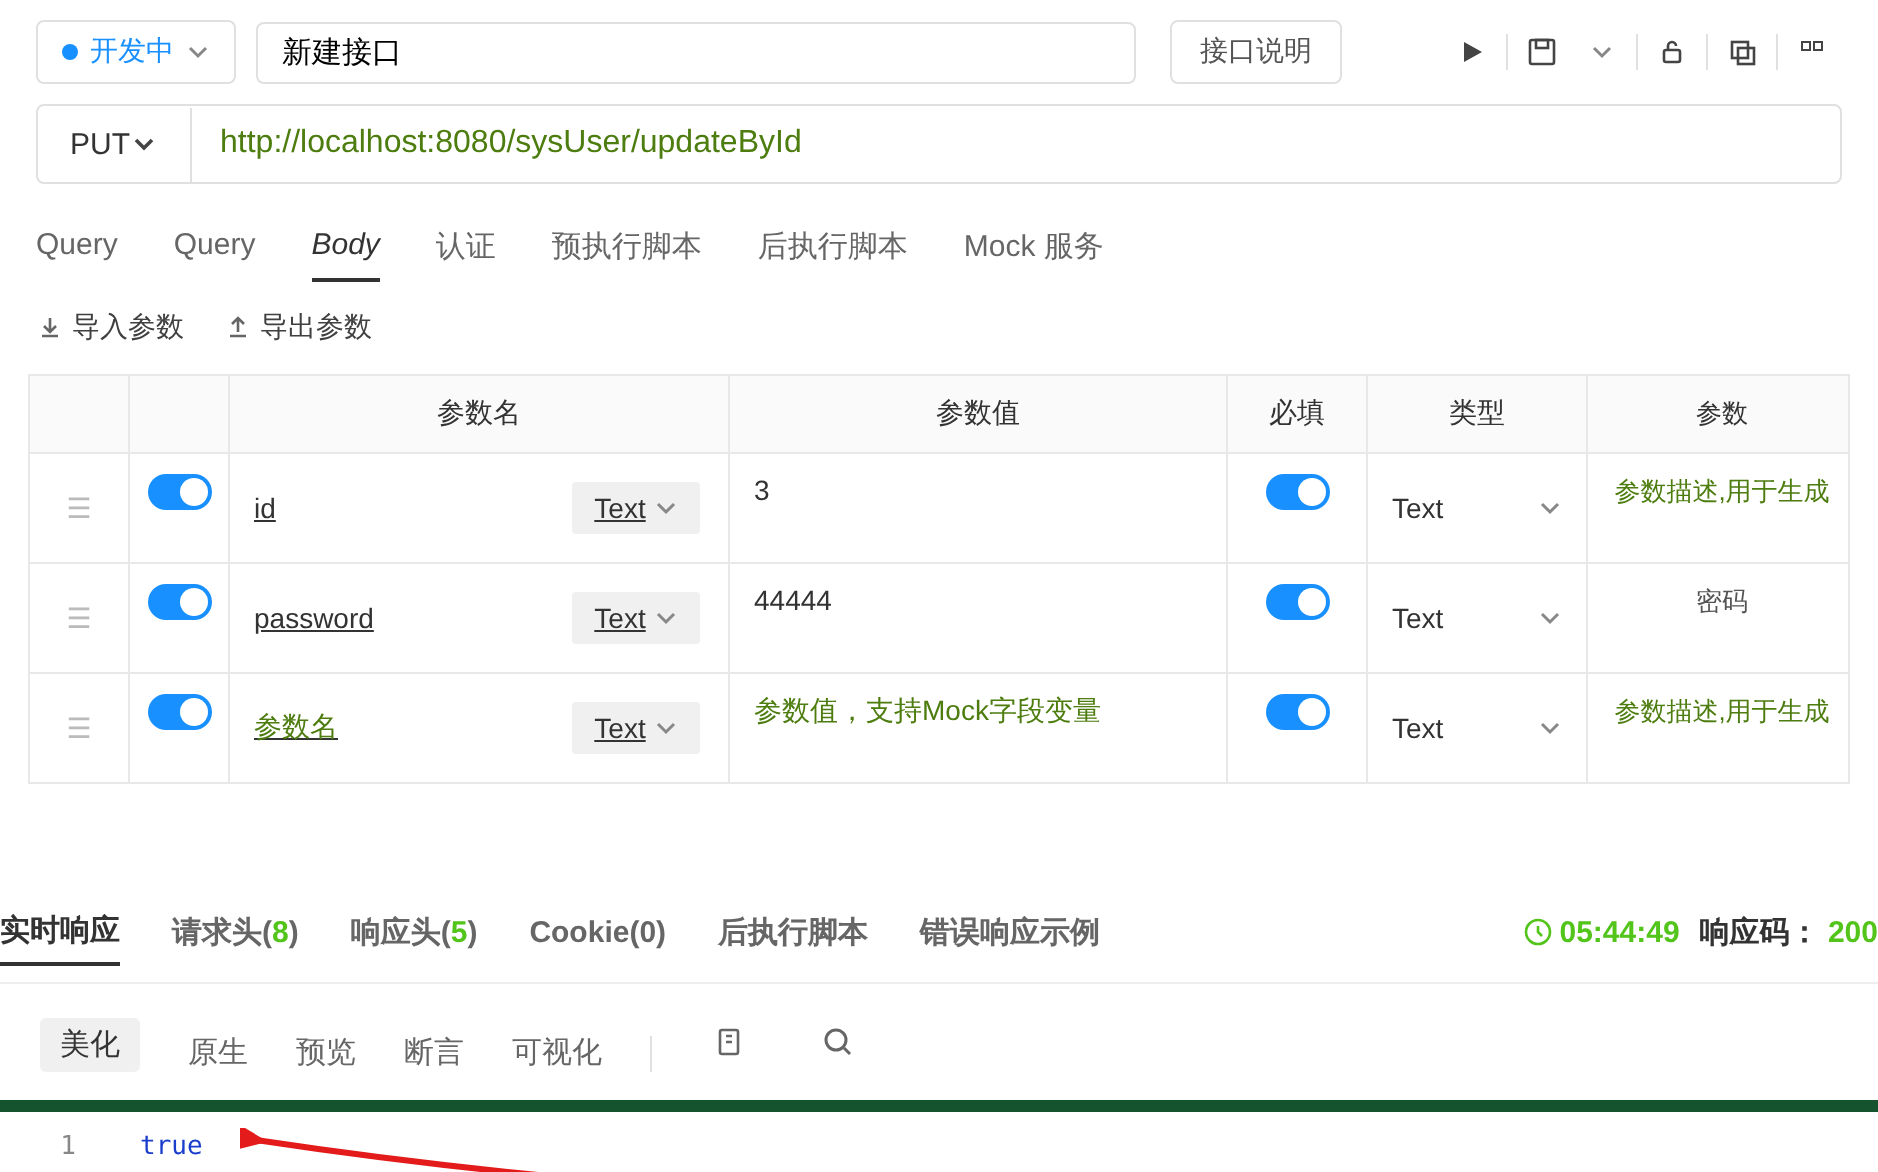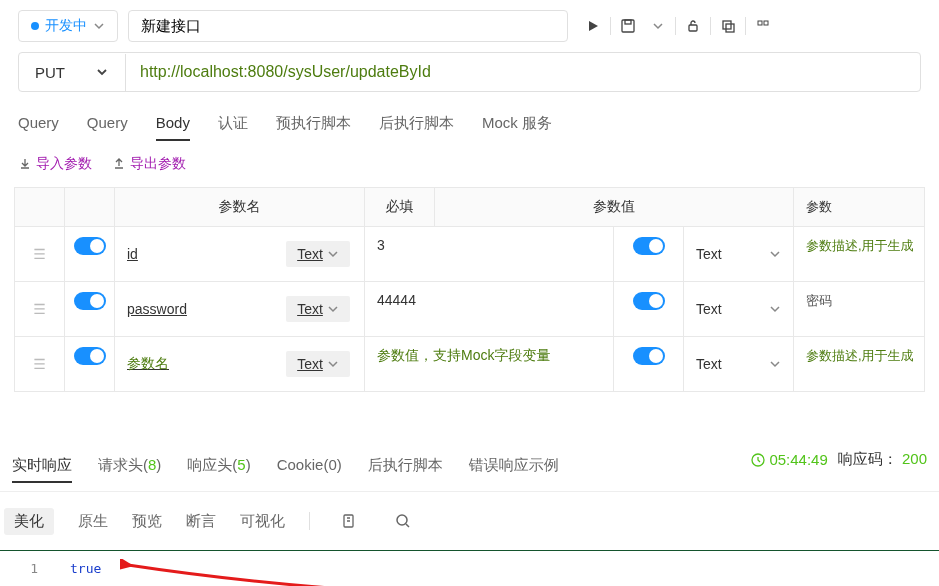--- a/index.html
+++ b/index.html
@@ -7,54 +7,54 @@
 .top-bar { display: flex; align-items: center; padding: 10px 18px 6px; gap: 10px; }
 .status-badge { display: flex; align-items: center; gap: 6px; border: 1px solid #e0e0e0; border-radius: 4px; padding: 6px 12px; color: #1890ff; font-size: 14px; }
 .status-dot { width: 8px; height: 8px; border-radius: 50%; background: #1890ff; }
 .title-input { flex: 1; border: 1px solid #e0e0e0; border-radius: 4px; padding: 6px 12px; max-width: 440px; font-size: 15px; color: #555; }
 .title-input input { border: none; outline: none; width: 100%; font-size: 15px; }
 .api-desc-btn { border: 1px solid #e0e0e0; border-radius: 4px; padding: 6px 14px; color: #555; margin-left: auto; margin-right: 40px; cursor: pointer; }
 .icon-tools { display: flex; gap: 0; align-items: center; }
 .icon-btn { width: 30px; height: 30px; display: flex; align-items: center; justify-content: center; cursor: pointer; color: #666; }
 .divider { width: 1px; height: 18px; background: #e0e0e0; margin: 0 2px; }
 .url-bar { display: flex; align-items: center; margin: 4px 18px 14px; border: 1px solid #e0e0e0; border-radius: 4px; }
-.method-select { display: flex; align-items: center; gap: 30px; padding: 10px 16px; border-right: 1px solid #e0e0e0; cursor: pointer; }
+.method-select { display: flex; align-items: center; padding: 10px 16px; border-right: 1px solid #e0e0e0; cursor: pointer; }
 .method-select span { font-size: 15px; }
 .url-input { flex: 1; padding: 10px 14px; font-size: 16px; color: #4d7c0f; }
 .tabs-row { display: flex; gap: 28px; padding: 0 18px; border-bottom: 0; }
 .tab { padding: 8px 0; color: #666; cursor: pointer; font-size: 15px; }
-.tab.active { color: #333; border-bottom: 2px solid #333; }
-.params-bar { display: flex; gap: 20px; padding: 14px 18px; color: #a21caf; font-size: 14px; }
+.tab.active { color: #333; border-bottom: 2px solid #333; font-style: italic; }
+.params-bar { display: flex; gap: 20px; padding: 14px 18px; color: #404040; font-size: 14px; }
 .params-btn { display: flex; align-items: center; gap: 4px; cursor: pointer; }
 .table { margin: 0 14px; border: 1px solid #e8e8e8; }
 .thead { display: flex; background: #fafafa; border-bottom: 1px solid #e8e8e8; font-size: 14px; }
 .th, .td { padding: 10px 8px; border-right: 1px solid #e8e8e8; text-align: center; }
-.th:last-child, .td:last-child { border-right: none; }
+.th:last-child, .td:last-child { border-right: none; text-align: center; }
 .col-drag { width: 50px; }
 .col-toggle { width: 50px; }
 .col-name { width: 250px; text-align: left; display: flex; align-items: center; text-decoration: underline; }
 .col-name-input { flex: 1; padding-left: 4px; }
 .col-type-sel { width: 64px; background: #f0f0f0; display: flex; align-items: center; justify-content: center; gap: 4px; margin: 4px 6px 4px 0; border-radius: 2px; padding: 5px 6px; }
 .col-value { flex: 1; text-align: left; padding-left: 12px; }
 .col-req { width: 70px; }
 .col-type { width: 110px; text-align: left; display: flex; align-items: center; justify-content: space-between; padding: 10px 12px; }
 .col-desc { width: 130px; text-align: left; padding-left: 12px; color: #aaa; font-size: 13px; overflow: hidden; white-space: nowrap; }
 .trow { display: flex; border-bottom: 1px solid #e8e8e8; align-items: stretch; min-height: 40px; }
 .trow:last-child { border-bottom: none; }
 .drag-handle { color: #bbb; display: flex; align-items: center; justify-content: center; }
 .toggle { width: 32px; height: 18px; background: #1890ff; border-radius: 9px; position: relative; cursor: pointer; margin: auto; }
 .toggle::after { content: ""; width: 14px; height: 14px; background: #fff; border-radius: 50%; position: absolute; top: 2px; right: 2px; }
 .placeholder { color: #4d7c0f; }
 .response-section { margin-top: 50px; }
-.resp-tabs { display: flex; align-items: flex-start; gap: 26px; padding: 8px 12px; border-bottom: 1px solid #eee; font-size: 15px; }
+.resp-tabs { display: flex; align-items: center; gap: 26px; padding: 8px 0; border-bottom: 1px solid #eee; font-size: 15px; font-weight: bold; }
 .resp-tab { color: #666; cursor: pointer; padding: 6px 0; }
 .resp-tab.active { color: #333; border-bottom: 2px solid #333; }
 .resp-info { margin-left: auto; display: flex; align-items: center; gap: 10px; }
 .green { color: #52c41a; }
-.resp-subtabs { display: flex; align-items: center; gap: 24px; padding: 14px 4px; border-bottom: 1px solid #14532d; font-size: 15px; color: #666; }
+.resp-subtabs { display: flex; align-items: flex-end; gap: 24px; padding: 14px 20px; border-bottom: 6px solid #14532d; font-size: 15px; color: #666; }
 .resp-subtab { cursor: pointer; }
 .resp-subtab.active { color: #333; background: #f0f0f0; padding: 4px 10px; border-radius: 3px; }
 .resp-body { display: flex; padding: 10px 0; position: relative; min-height: 120px; }
 .line-num { width: 50px; text-align: right; padding-right: 12px; color: #888; font-family: monospace; font-size: 13px; }
 .resp-content { font-family: monospace; font-size: 13px; color: #1a3ecc; padding-left: 20px; }
 .arrow-svg { position: absolute; left: 120px; top: 8px; }
 svg.chev { width: 12px; height: 12px; }
 .count-g { color: #52c41a; }
 </style>
 </head>
@@ -64,20 +64,21 @@
   <div class="status-badge">
     <span class="status-dot"></span>
     <span>开发中</span>
     <svg class="chev" viewBox="0 0 12 12">
         <path d="M2 4l4 4 4-4" fill="none" stroke="#888" stroke-width="1.5"></path>
       </svg>
   </div>
   <div class="title-input">
     <input value="新建接口" style="">
   </div>
+  <div class="api-desc-btn">接口说明</div>
   <div class="icon-tools">
     <div class="icon-btn">
       <svg width="14" height="14" viewBox="0 0 14 14">
           <path d="M3 2l9 5-9 5z" fill="#444"></path>
         </svg>
     </div>
     <div class="divider"></div>
     <div class="icon-btn">
       <svg width="16" height="16" viewBox="0 0 16 16">
           <rect x="2" y="2" width="12" height="12" rx="1" fill="none" stroke="#444" stroke-width="1.3"></rect>
@@ -146,22 +147,23 @@
       </svg>
     <span>导出参数</span>
   </div>
 </div>
 
 <div class="table">
   <div class="thead">
     <div class="th col-drag"></div>
     <div class="th col-toggle"></div>
     <div class="th" style="flex:0 0 250px">参数名</div>
+    <div class="th" style="flex:1">参数值</div>
     <div class="th col-req">必填</div>
-    <div class="th" style="flex:1">参数值</div>
+    <div class="th" style="width:110px">类型</div>
     <div class="th col-desc" style="color:#333">参数</div>
   </div>
 
   <div class="trow">
     <div class="td col-drag drag-handle">☰</div>
     <div class="td col-toggle">
         <div class="toggle"></div>
       </div>
     <div class="td col-name">
       <span class="col-name-input">id</span>

